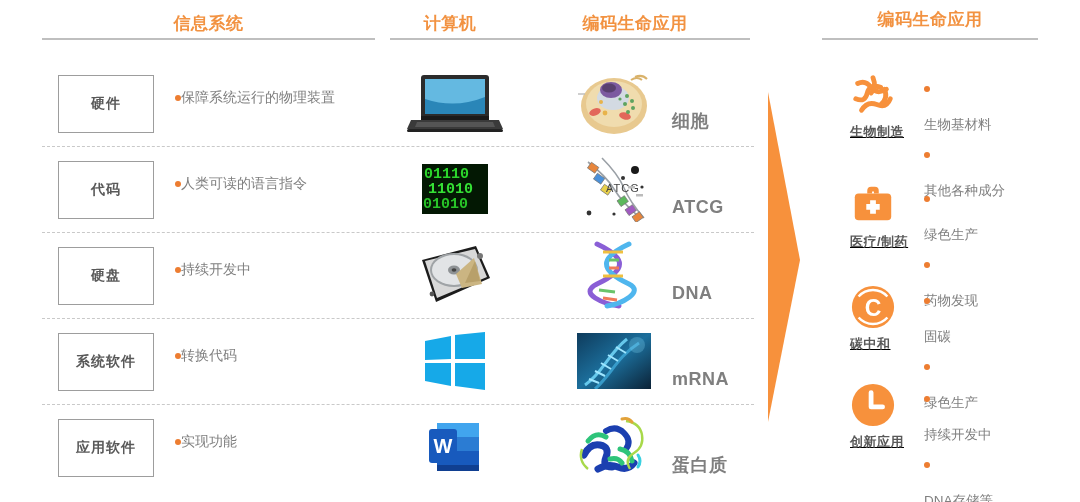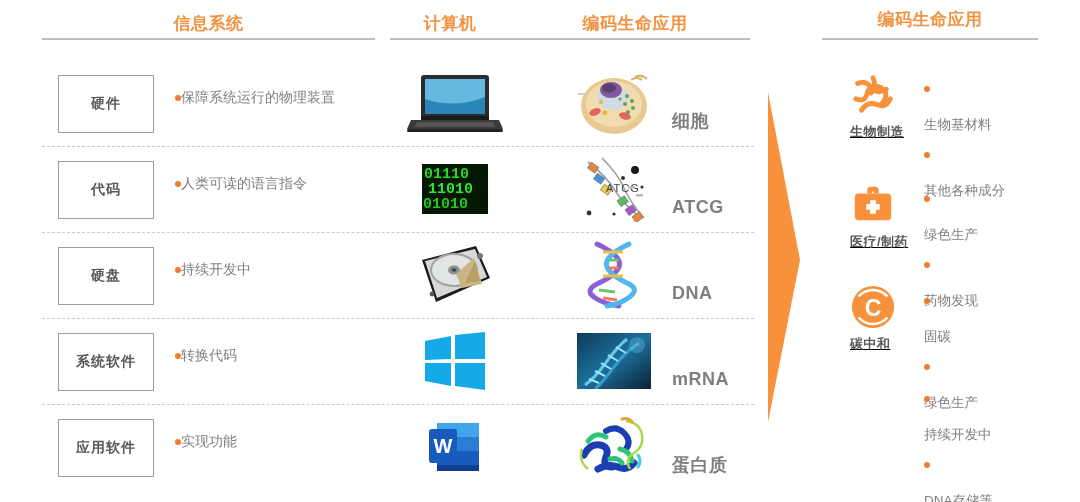--- a/index.html
+++ b/index.html
@@ -361,20 +361,27 @@
         <span>固碳</span>
       </div>
       <div class="app-b">
         <span class="dot"></span>
         <span>绿色生产</span>
       </div>
     </div>
   </div>
 
   <div class="app-row" style="top:380px;">
+    <div class="app-icon-wrap">
+      <svg class="app-icon" viewBox="0 0 48 48">
+        <circle cx="24" cy="24" r="22" fill="#F7913C"></circle>
+        <path d="M22 11 v15 h12" stroke="#ffffff" stroke-width="5" fill="none" stroke-linecap="round" stroke-linejoin="round"></path>
+      </svg>
+      <div class="app-name">创新应用</div>
+    </div>
     <div class="app-bullets">
       <div class="app-b">
         <span class="dot"></span>
         <span>持续开发中</span>
       </div>
       <div class="app-b">
         <span class="dot"></span>
         <span>DNA存储等</span>
       </div>
     </div>

